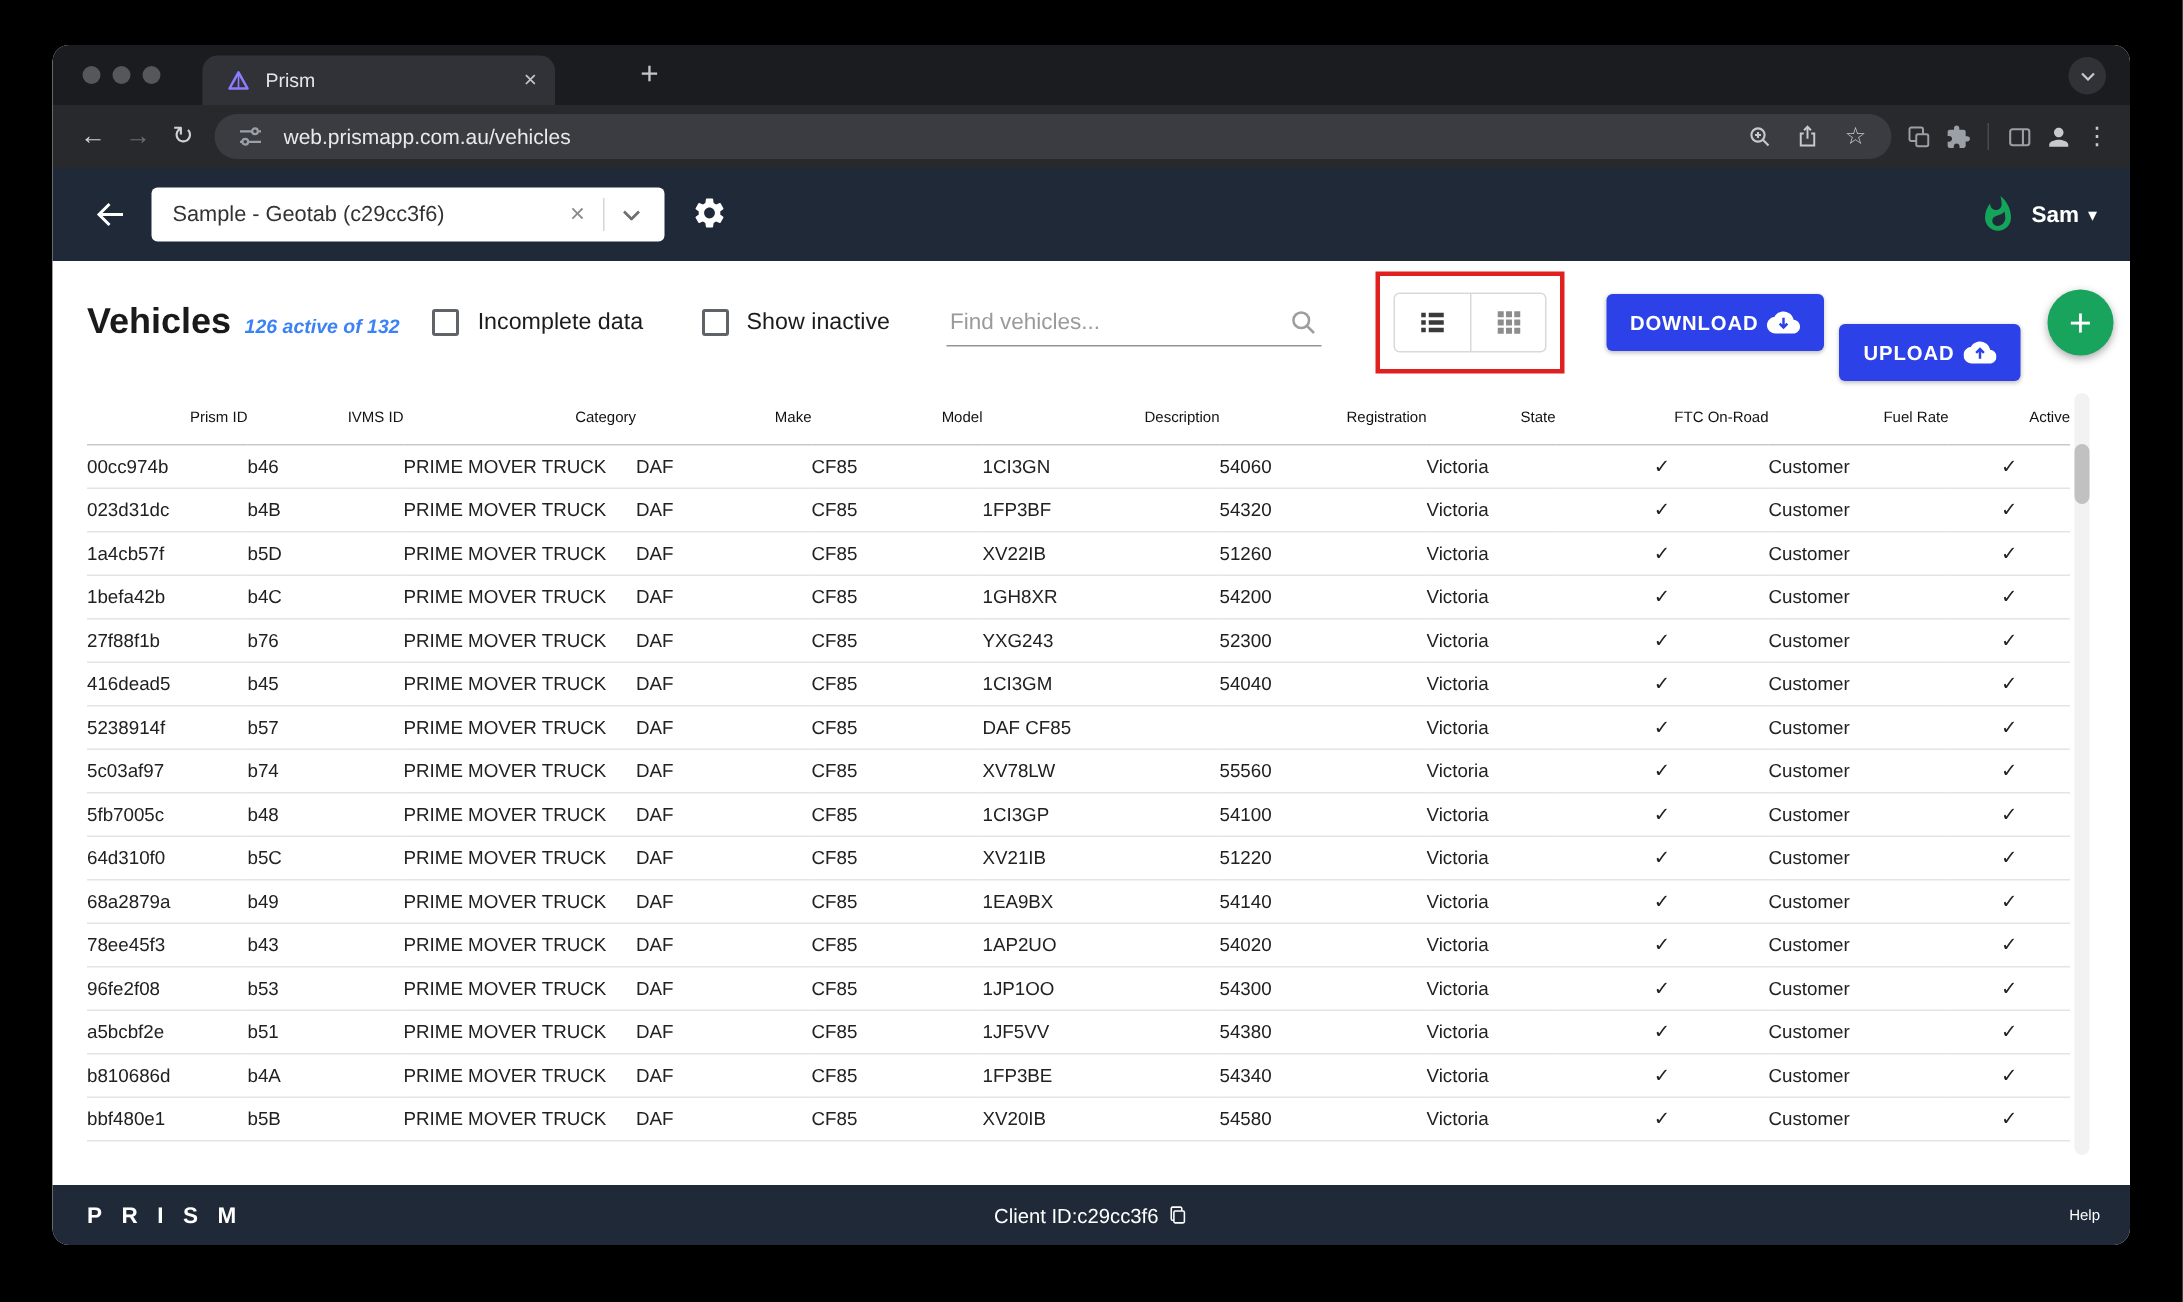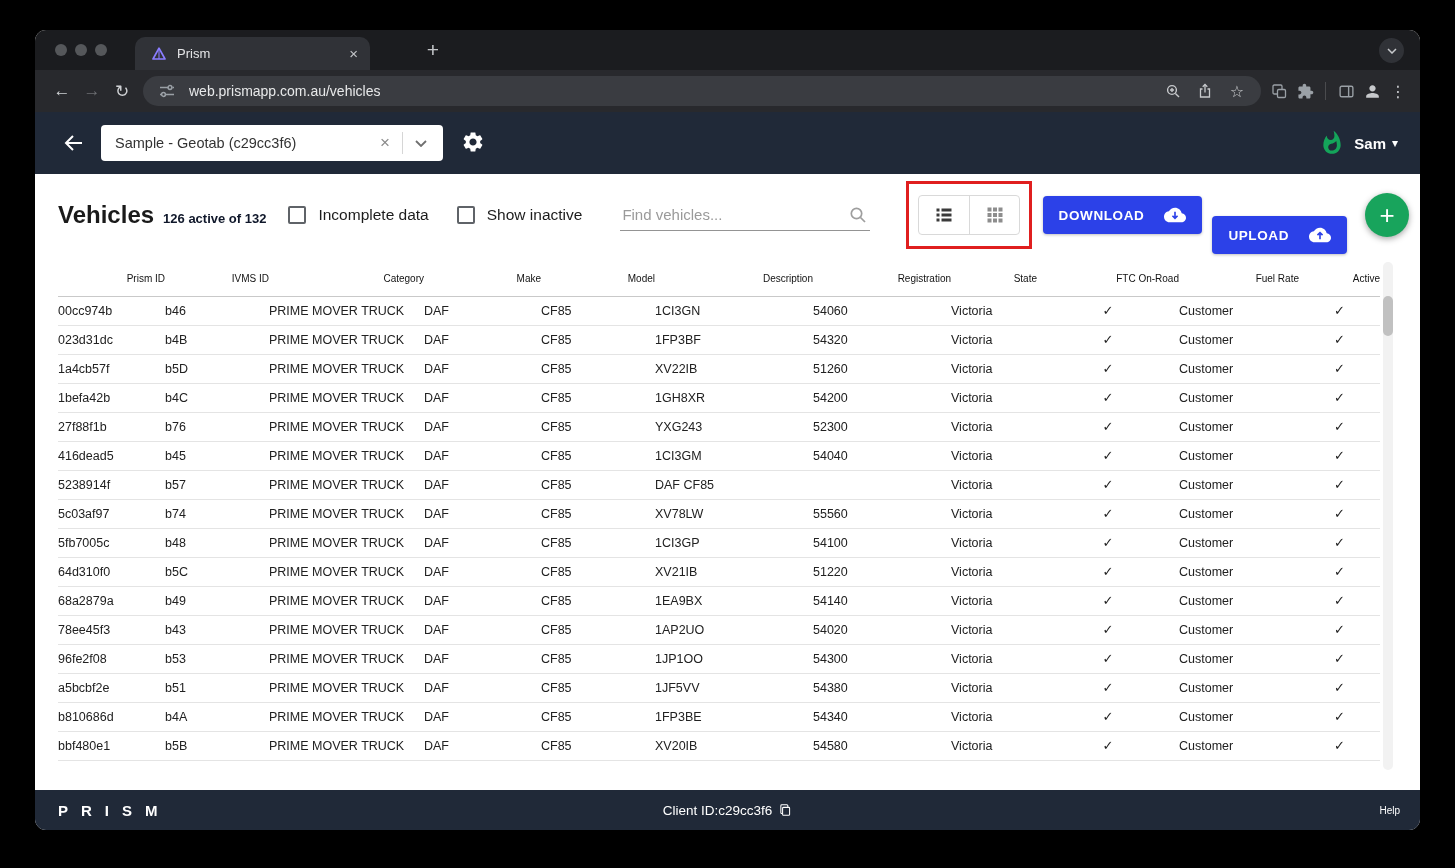--- a/index.html
+++ b/index.html
@@ -61,37 +61,37 @@
   .flame{ width:26px; height:26px; display:flex; }
   .user-name{ margin-left:9px; color:#fff; font-size:15px; font-weight:bold; }
   .user-caret{ margin-left:6px; color:#fff; font-size:12px; }
 
   
   .content{ flex:1; background:#fff; position:relative; overflow:hidden; }
   .page-toolbar{ margin-top:10px; height:62px; display:flex; align-items:center;
                  padding:0 11px 0 23px; }
   .title-block{ display:flex; align-items:baseline; gap:9px; }
   .page-title{ font-size:24px; font-weight:bold; color:#1a1a1a; }
-  .page-subtitle{ font-size:13px; font-weight:bold; color:#0f172a; }
+  .page-subtitle{ font-size:13px; font-weight:bold; color:#3b82f6;font-style:italic; }
   .chk-group{ display:flex; align-items:center; gap:12px; }
   .chk-box{ width:18px; height:18px; border:2px solid #5f6368; border-radius:2px; background:#fff; }
   .chk-label{ font-size:15.5px; color:#1c1c1c; }
   .search-wrap{ position:relative; margin-left:38px; width:250px; }
   .search-wrap input{ width:100%; border:none; border-bottom:1px solid #949494; outline:none;
                       font-size:15px; color:#333; padding:7px 28px 7px 2px; font-family:inherit; }
   .search-wrap input::placeholder{ color:#9a9a9a; }
   .search-ico{ position:absolute; right:2px; top:6px; }
   .toggle-wrap{ position:relative; margin-left:48px; }
   .annotation{ position:absolute; inset:-14px -12px; border:3px solid var(--annotation-red);
                pointer-events:none; }
   .seg{ display:flex; border:1px solid #d9d9d9; border-radius:4px; background:#fff; }
   .seg-btn{ width:50px; height:38px; display:flex; align-items:center; justify-content:center; }
   .seg-btn + .seg-btn{ border-left:1px solid #d9d9d9; }
   .btn{ height:38px; border-radius:4px; background:var(--accent-blue); color:#fff;
-        display:flex; align-items:center; gap:20px; padding:0 16px; font-weight:bold;
+        display:flex; align-items:center; gap:6px; padding:0 16px; font-weight:bold;
         font-size:13.5px; letter-spacing:.6px; box-shadow:0 1px 3px rgba(0,0,0,.25); }
   .btn-download{ margin-left:auto; }
   .btn-upload{ margin-left:10px;margin-top:40px; }
   .fab{ margin-left:18px; width:44px; height:44px; border-radius:50%; background:var(--accent-green);
         color:#fff; display:flex; align-items:center; justify-content:center; font-size:26px;
         box-shadow:0 2px 6px rgba(0,0,0,.35); }
 
   
   table{ width:1322px; margin:16px 0 0 23px; border-collapse:collapse; table-layout:fixed; }
   th{ text-align:right; font-size:10px; font-weight:normal; color:#121212; height:34px;
@@ -235,21 +235,21 @@
   <div class="content">
     <div class="page-toolbar">
       <div class="title-block">
         <span class="page-title">Vehicles</span>
         <span class="page-subtitle">126 active of 132</span>
       </div>
       <div class="chk-group" style="margin-left:22px">
         <span class="chk-box"></span>
         <span class="chk-label">Incomplete data</span>
       </div>
-      <div class="chk-group" style="margin-left:28px">
+      <div class="chk-group" style="margin-left:39px">
         <span class="chk-box"></span>
         <span class="chk-label">Show inactive</span>
       </div>
       <div class="search-wrap">
         <input placeholder="Find vehicles..." style="">
         <span class="search-ico">
           <svg viewBox="0 0 20 20" width="20" height="20" fill="none" stroke="#9e9e9e" stroke-width="1.7">
               <circle cx="8.5" cy="8.5" r="5.2"></circle>
               <path d="M12.5 12.5 L17 17"></path>
             </svg>

